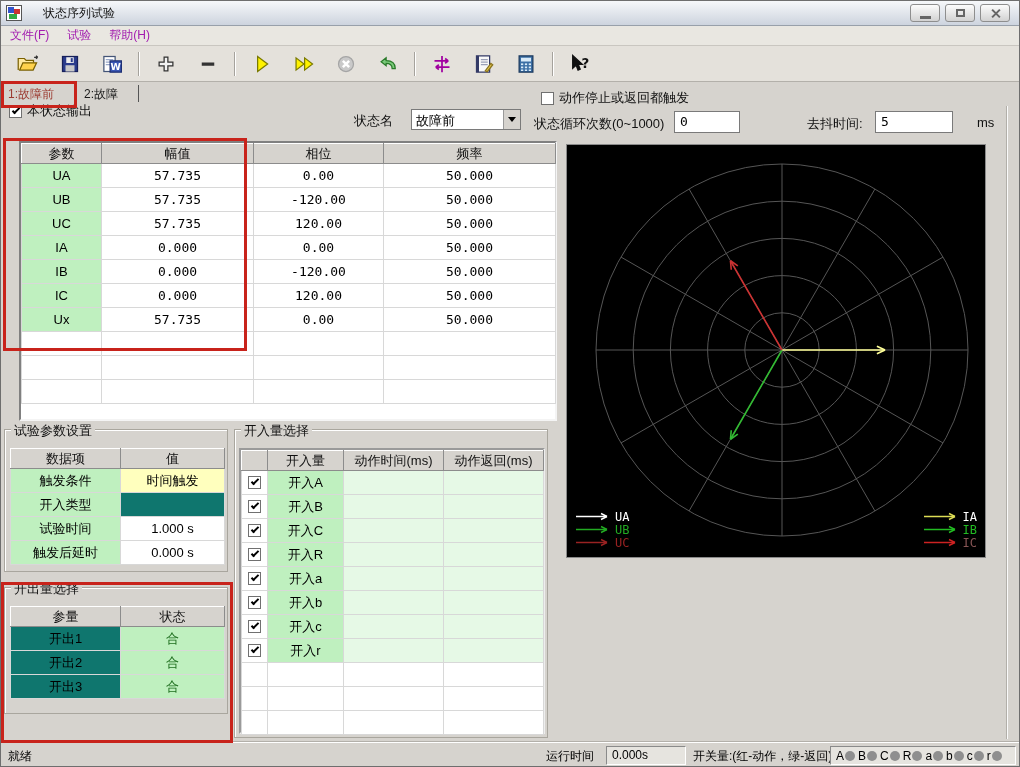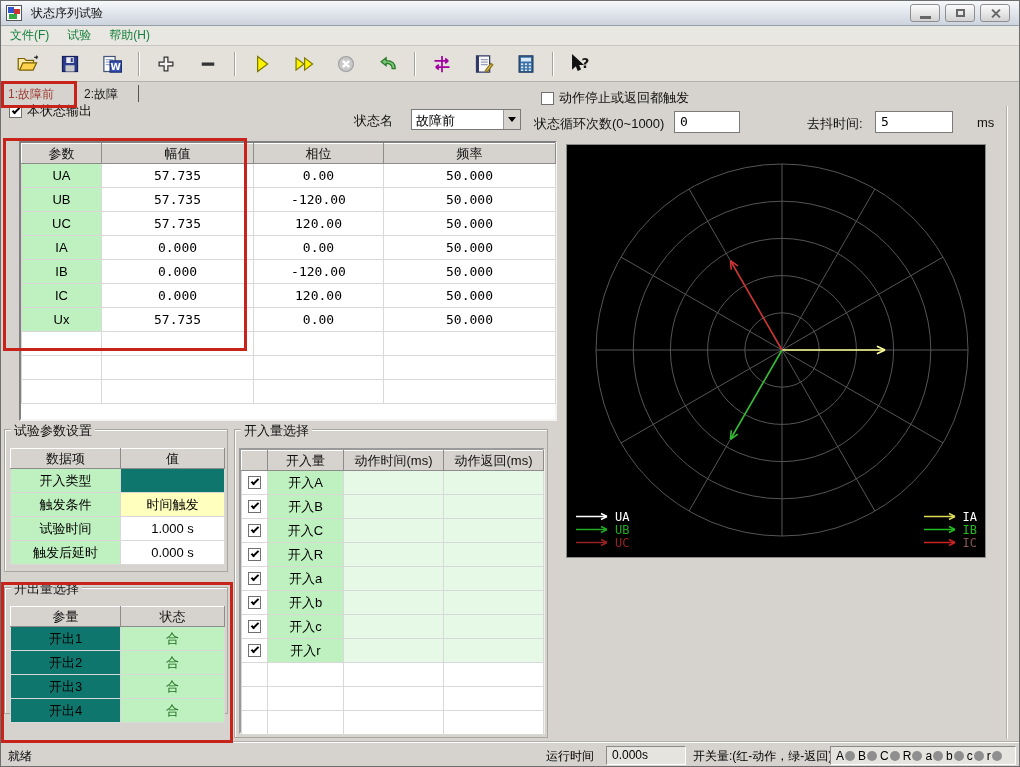--- a/index.html
+++ b/index.html
@@ -1,30 +1,30 @@
 <!DOCTYPE html>
 <html><head>
 <meta charset="utf-8">
 <style>
   *{box-sizing:border-box;margin:0;padding:0}
   body{font-family:"Liberation Sans","DejaVu Sans",sans-serif;background:#888}
   .window{width:1020px;height:767px;position:relative;background:#D6D3CE;border:1px solid #6E6E6E;overflow:hidden}
   
   .titlebar{height:25px;background:linear-gradient(#F6F8FA,#CDD4DE);border-bottom:1px solid #98A0AA;display:flex;align-items:center;padding:0 5px}
-  .title-text{font-size:12px;color:#111;margin-left:9px}
+  .title-text{font-size:12px;color:#111;margin-left:21px}
   .winbtns{margin-left:auto;display:flex;gap:5px;padding-right:4px}
   .winbtn{width:30px;height:18px;border:1px solid #8E8E8E;border-radius:3px;background:linear-gradient(#FCFCFC,#D2D2D2);display:flex;align-items:center;justify-content:center}
   .g-min{width:11px;height:3px;background:#666;margin-top:8px}
   .g-res{width:9px;height:8px;border:2px solid #666;background:transparent}
   .g-cls{position:relative;width:11px;height:11px}
   .g-cls::before,.g-cls::after{content:"";position:absolute;left:5px;top:0;width:2px;height:11px;background:#666}
   .g-cls::before{transform:rotate(45deg)}.g-cls::after{transform:rotate(-45deg)}
   
   .menubar{height:20px;background:#E9E7E1;border-bottom:1px solid #C9C6C0;display:flex;align-items:center;font-size:12px}
-  .menu-item{padding:12px 9px;color:#15803d}
+  .menu-item{padding:12px 9px;color:#a21caf}
   
   .toolbar{height:36px;background:#E4E1DB;border-bottom:1px solid #B3B0AA;display:flex;align-items:center;padding-left:6px}
   .tbtn{width:42px;height:30px;display:flex;align-items:center;justify-content:center}
   .tsep{width:2px;height:24px;border-left:1px solid #A5A29C;border-right:1px solid #FFF;margin:0 5px}
   
   .client{position:relative;height:659px;background:#D6D3CE;font-size:13px}
   .tab{position:absolute;top:4px;font-size:12px}
   .tab-sep{position:absolute;left:137px;top:3px;height:17px;border-left:1px solid #555}
   .ann{position:absolute;border:3px solid #C8231B;pointer-events:none;z-index:30}
   .chkrow{position:absolute;display:flex;align-items:center;gap:5px}
@@ -391,26 +391,26 @@
             <col style="width: 104px;">
           </colgroup>
           <thead>
             <tr>
               <th>数据项</th>
               <th>值</th>
             </tr>
           </thead>
           <tbody>
             <tr>
+              <td class="c-green">触发条件</td>
+              <td class="c-yellow">时间触发</td>
+            </tr>
+            <tr>
               <td class="c-green">开入类型</td>
               <td class="c-lgreen"></td>
-            </tr>
-            <tr>
-              <td class="c-green">触发条件</td>
-              <td class="c-yellow">时间触发</td>
             </tr>
             <tr>
               <td class="c-green">试验时间</td>
               <td class="c-white">1.000 s</td>
             </tr>
             <tr>
               <td class="c-green">触发后延时</td>
               <td class="c-white">0.000 s</td>
             </tr>
           </tbody>
@@ -558,24 +558,20 @@
               <td class="state-on">合</td>
             </tr>
             <tr>
               <td class="c-lgreen">开出2</td>
               <td class="state-on">合</td>
             </tr>
             <tr>
               <td class="c-lgreen">开出3</td>
               <td class="state-on">合</td>
             </tr>
-            <tr>
-              <td class="c-lgreen">开出4</td>
-              <td class="state-on">合</td>
-            </tr>
           </tbody>
         </table>
     </div>
 
     <div class="ann" style="left:0;top:-1px;width:76px;height:27px"></div>
     <div class="ann" style="left:2px;top:56px;width:244px;height:213px"></div>
     <div class="ann" style="left:0;top:500px;width:232px;height:161px"></div>
 
     <div class="vgroove"></div>
   </div>

